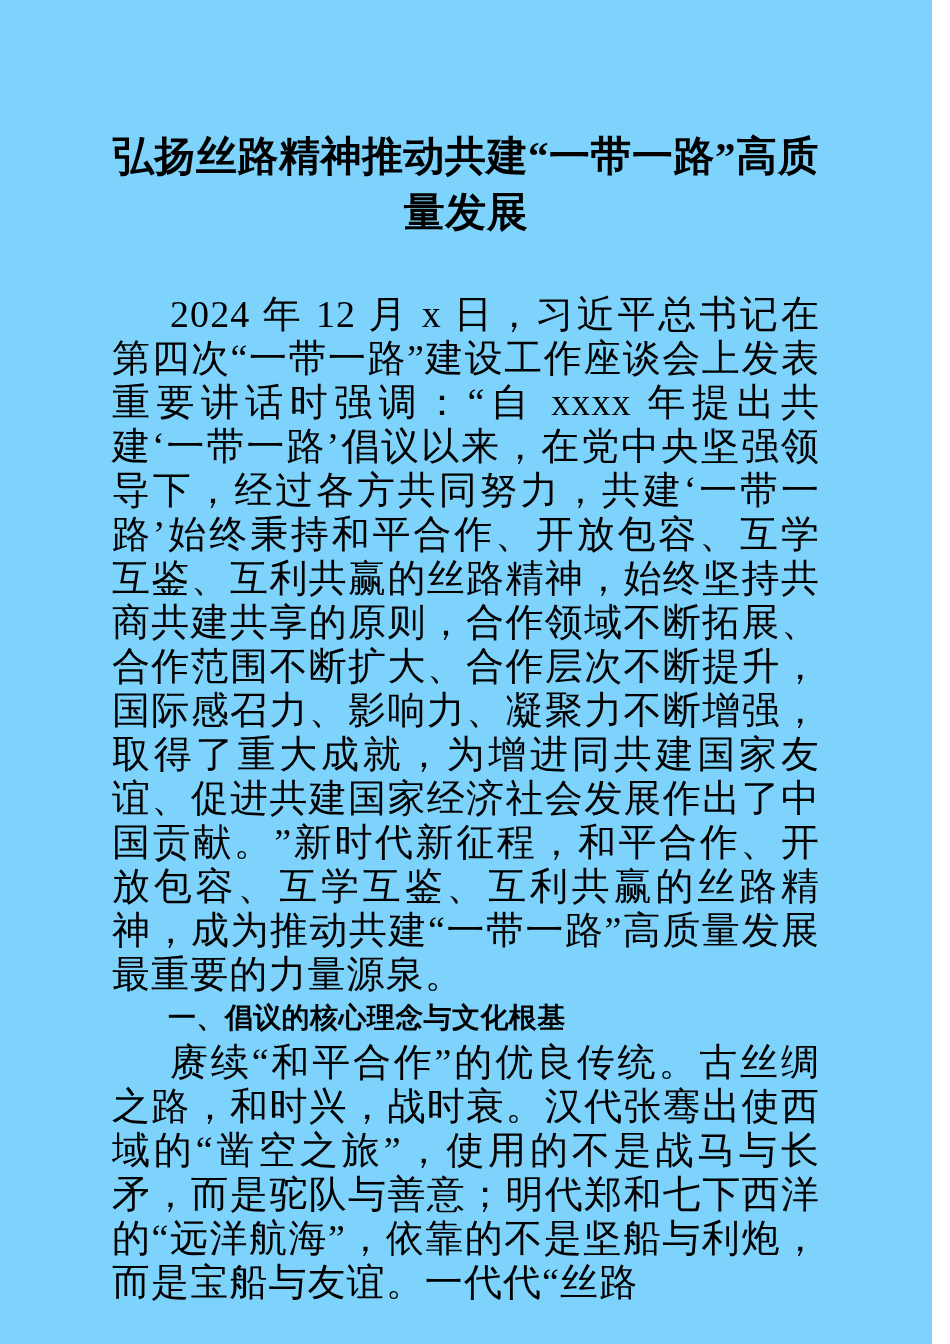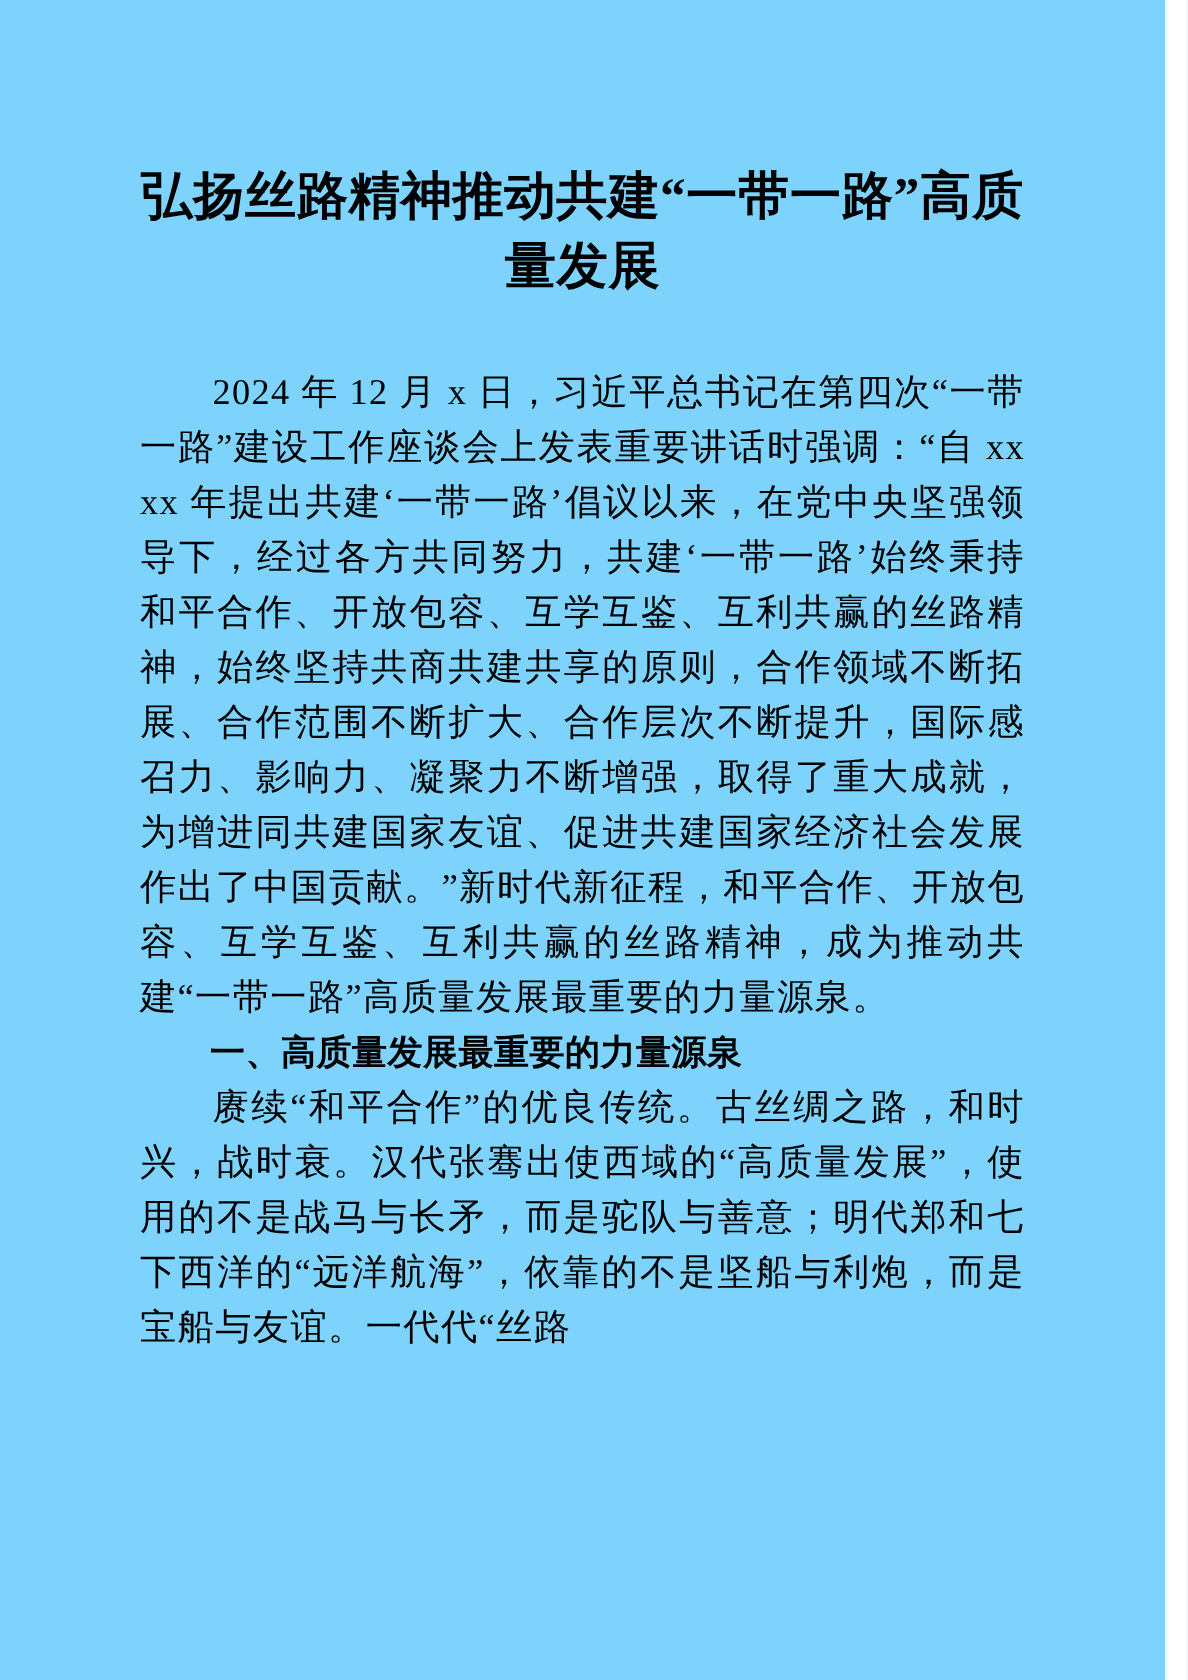--- a/index.html
+++ b/index.html
@@ -35,21 +35,21 @@
     margin: 0;
     padding-top: 128px;
   }
 
   .title-spacer {
     height: 52px;
   }
 
   p.para {
     font-family: "Liberation Serif", "DejaVu Serif", serif;
-    font-size: 29px;
+    font-size: 38px;
     line-height: 44px;
     color: #000000;
     margin: 0;
     text-align: justify;
     text-justify: inter-character;
     text-indent: 58px;
     letter-spacing: 1.1px;
     word-break: break-all;
   }
 
@@ -71,20 +71,20 @@
 <div class="page">
 
   <div class="doc-body">
 
     <h1 class="doc-title">弘扬丝路精神推动共建“一带一路”高质量发展</h1>
 
     <div class="title-spacer"></div>
 
     <p class="para">2024 年 12 月 x 日，习近平总书记在第四次“一带一路”建设工作座谈会上发表重要讲话时强调：“自 xxxx 年提出共建‘一带一路’倡议以来，在党中央坚强领导下，经过各方共同努力，共建‘一带一路’始终秉持和平合作、开放包容、互学互鉴、互利共赢的丝路精神，始终坚持共商共建共享的原则，合作领域不断拓展、合作范围不断扩大、合作层次不断提升，国际感召力、影响力、凝聚力不断增强，取得了重大成就，为增进同共建国家友谊、促进共建国家经济社会发展作出了中国贡献。”新时代新征程，和平合作、开放包容、互学互鉴、互利共赢的丝路精神，成为推动共建“一带一路”高质量发展最重要的力量源泉。</p>
 
-    <h2 class="section-heading">一、高质量发展最重要的力量源泉</h2>
+    <h2 class="section-heading">一、倡议的核心理念与文化根基</h2>
 
 
-    <p class="para">赓续“和平合作”的优良传统。古丝绸之路，和时兴，战时衰。汉代张骞出使西域的“高质量发展”，使用的不是战马与长矛，而是驼队与善意；明代郑和七下西洋的“远洋航海”，依靠的不是坚船与利炮，而是宝船与友谊。一代代“丝路</p>
+    <p class="para">赓续“和平合作”的优良传统。古丝绸之路，和时兴，战时衰。汉代张骞出使西域的“凿空之旅”，使用的不是战马与长矛，而是驼队与善意；明代郑和七下西洋的“远洋航海”，依靠的不是坚船与利炮，而是宝船与友谊。一代代“丝路</p>
 
   </div>
 
 </div>
 
 </body></html>

